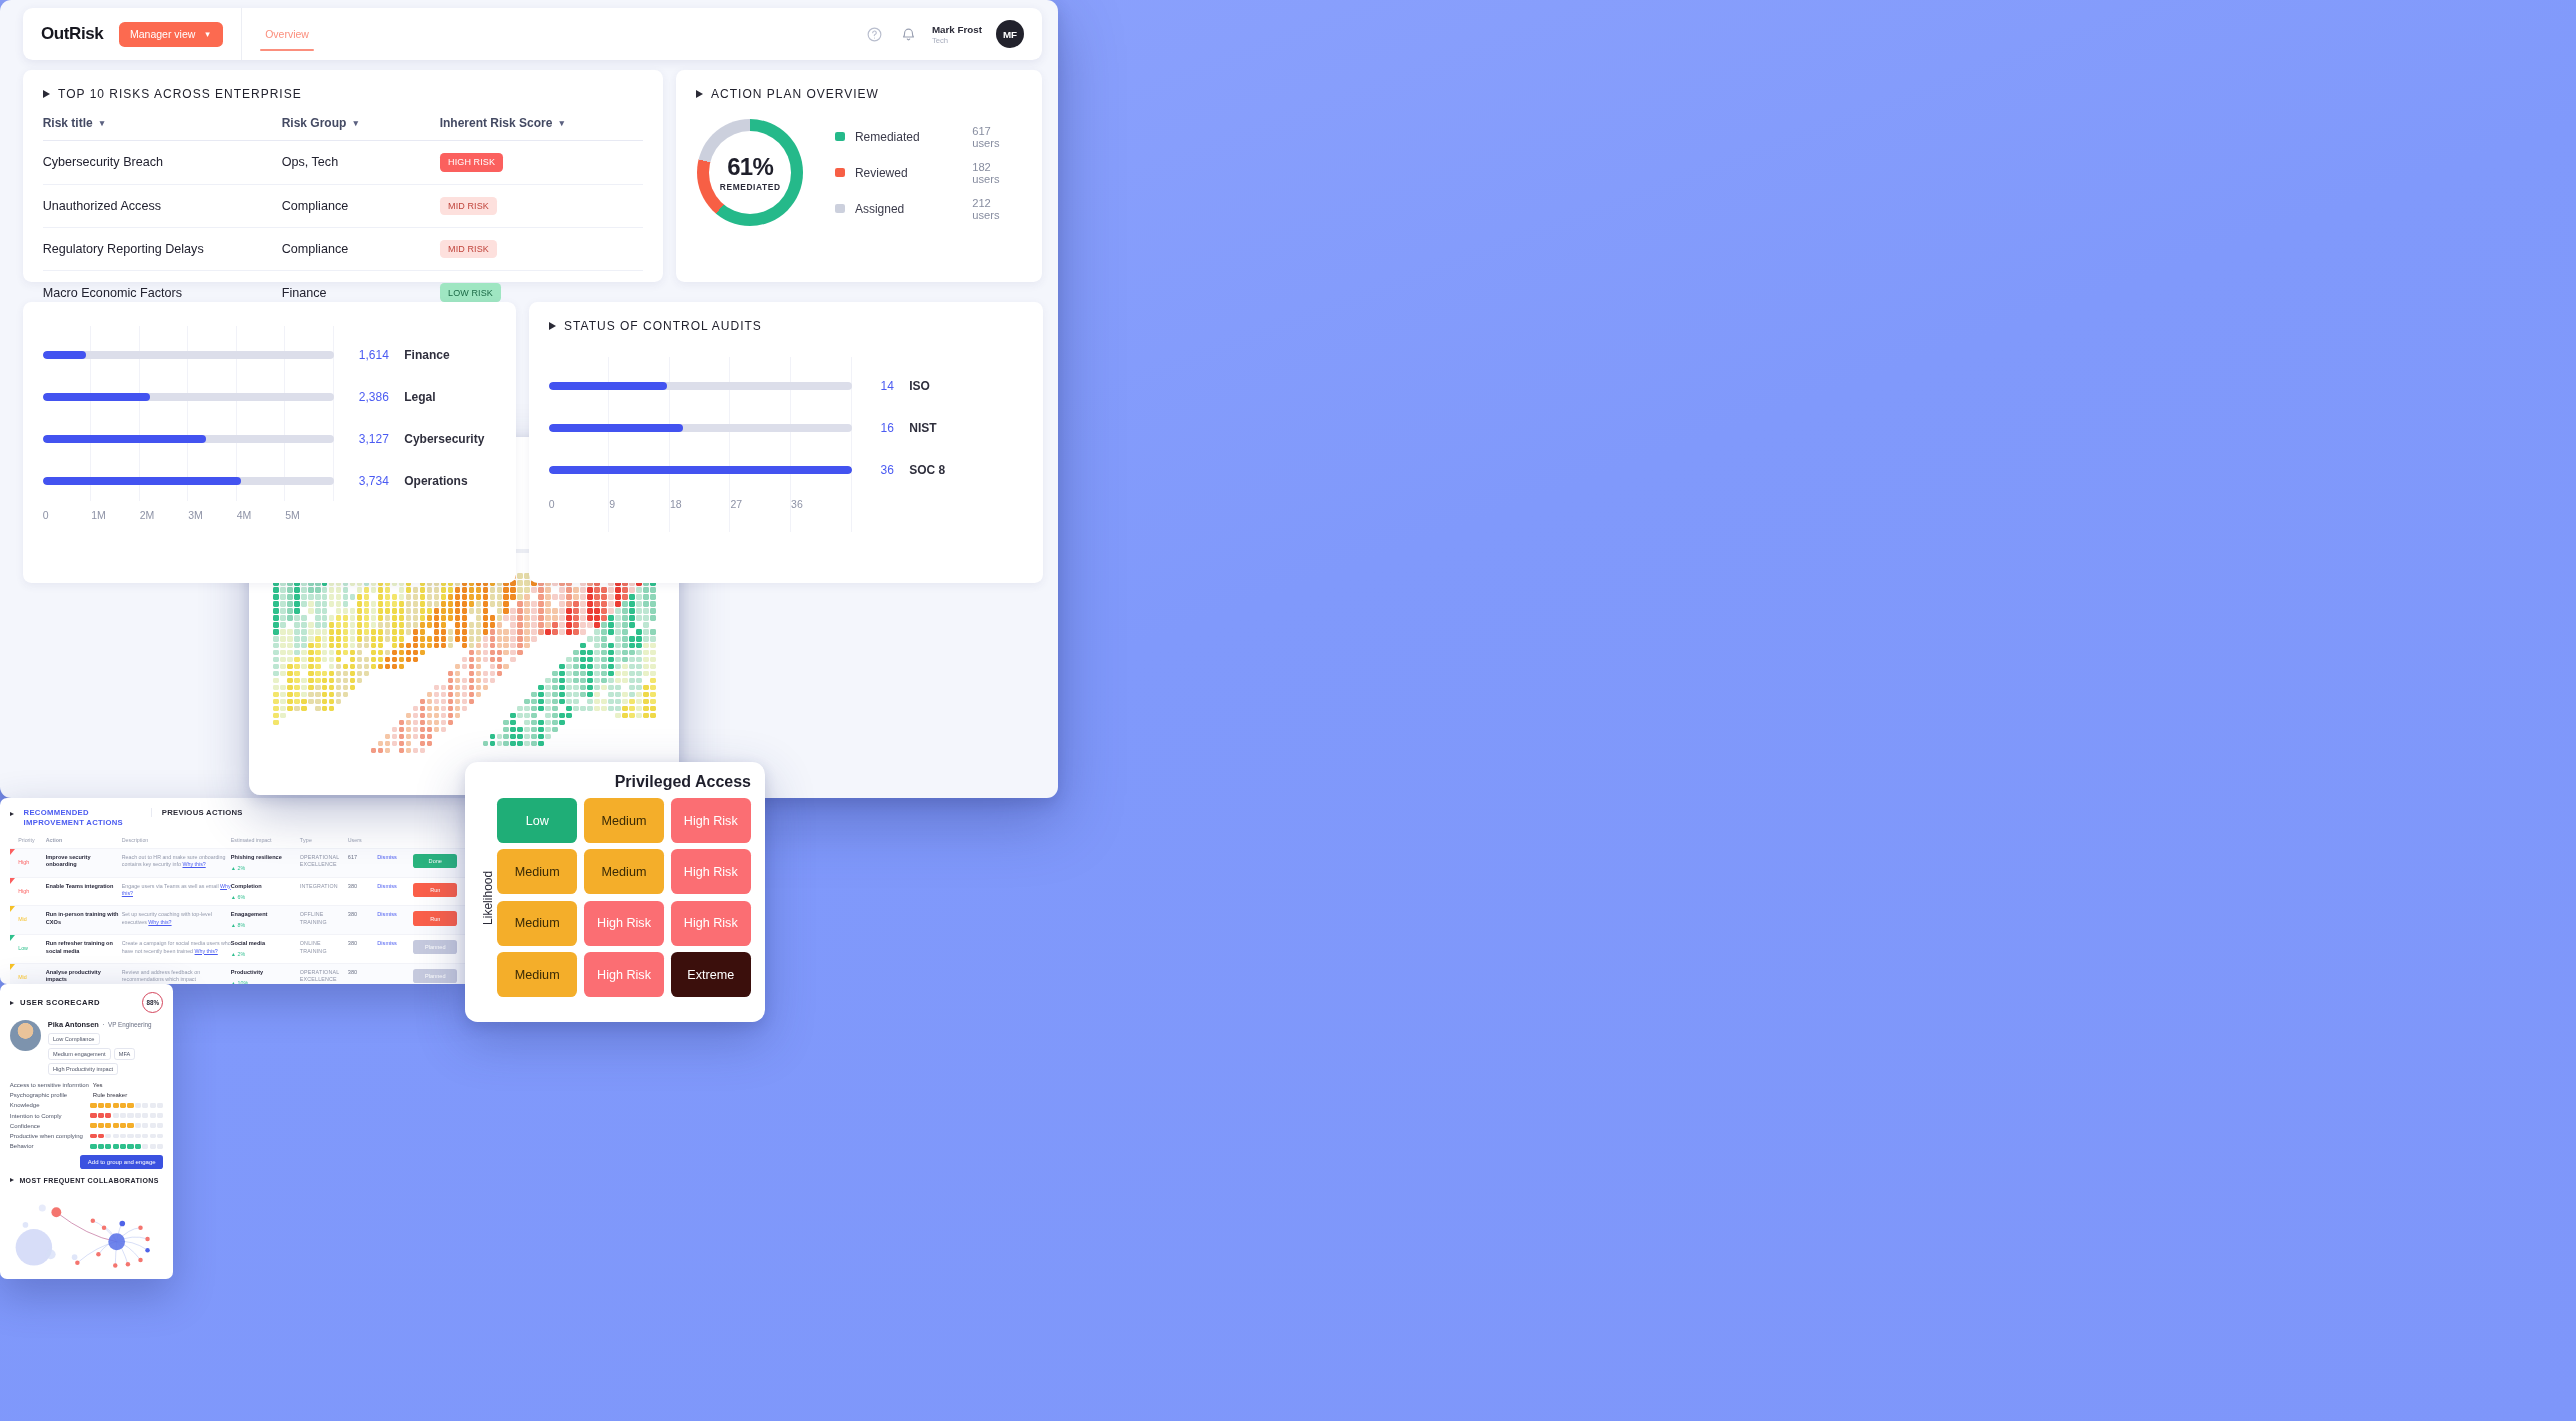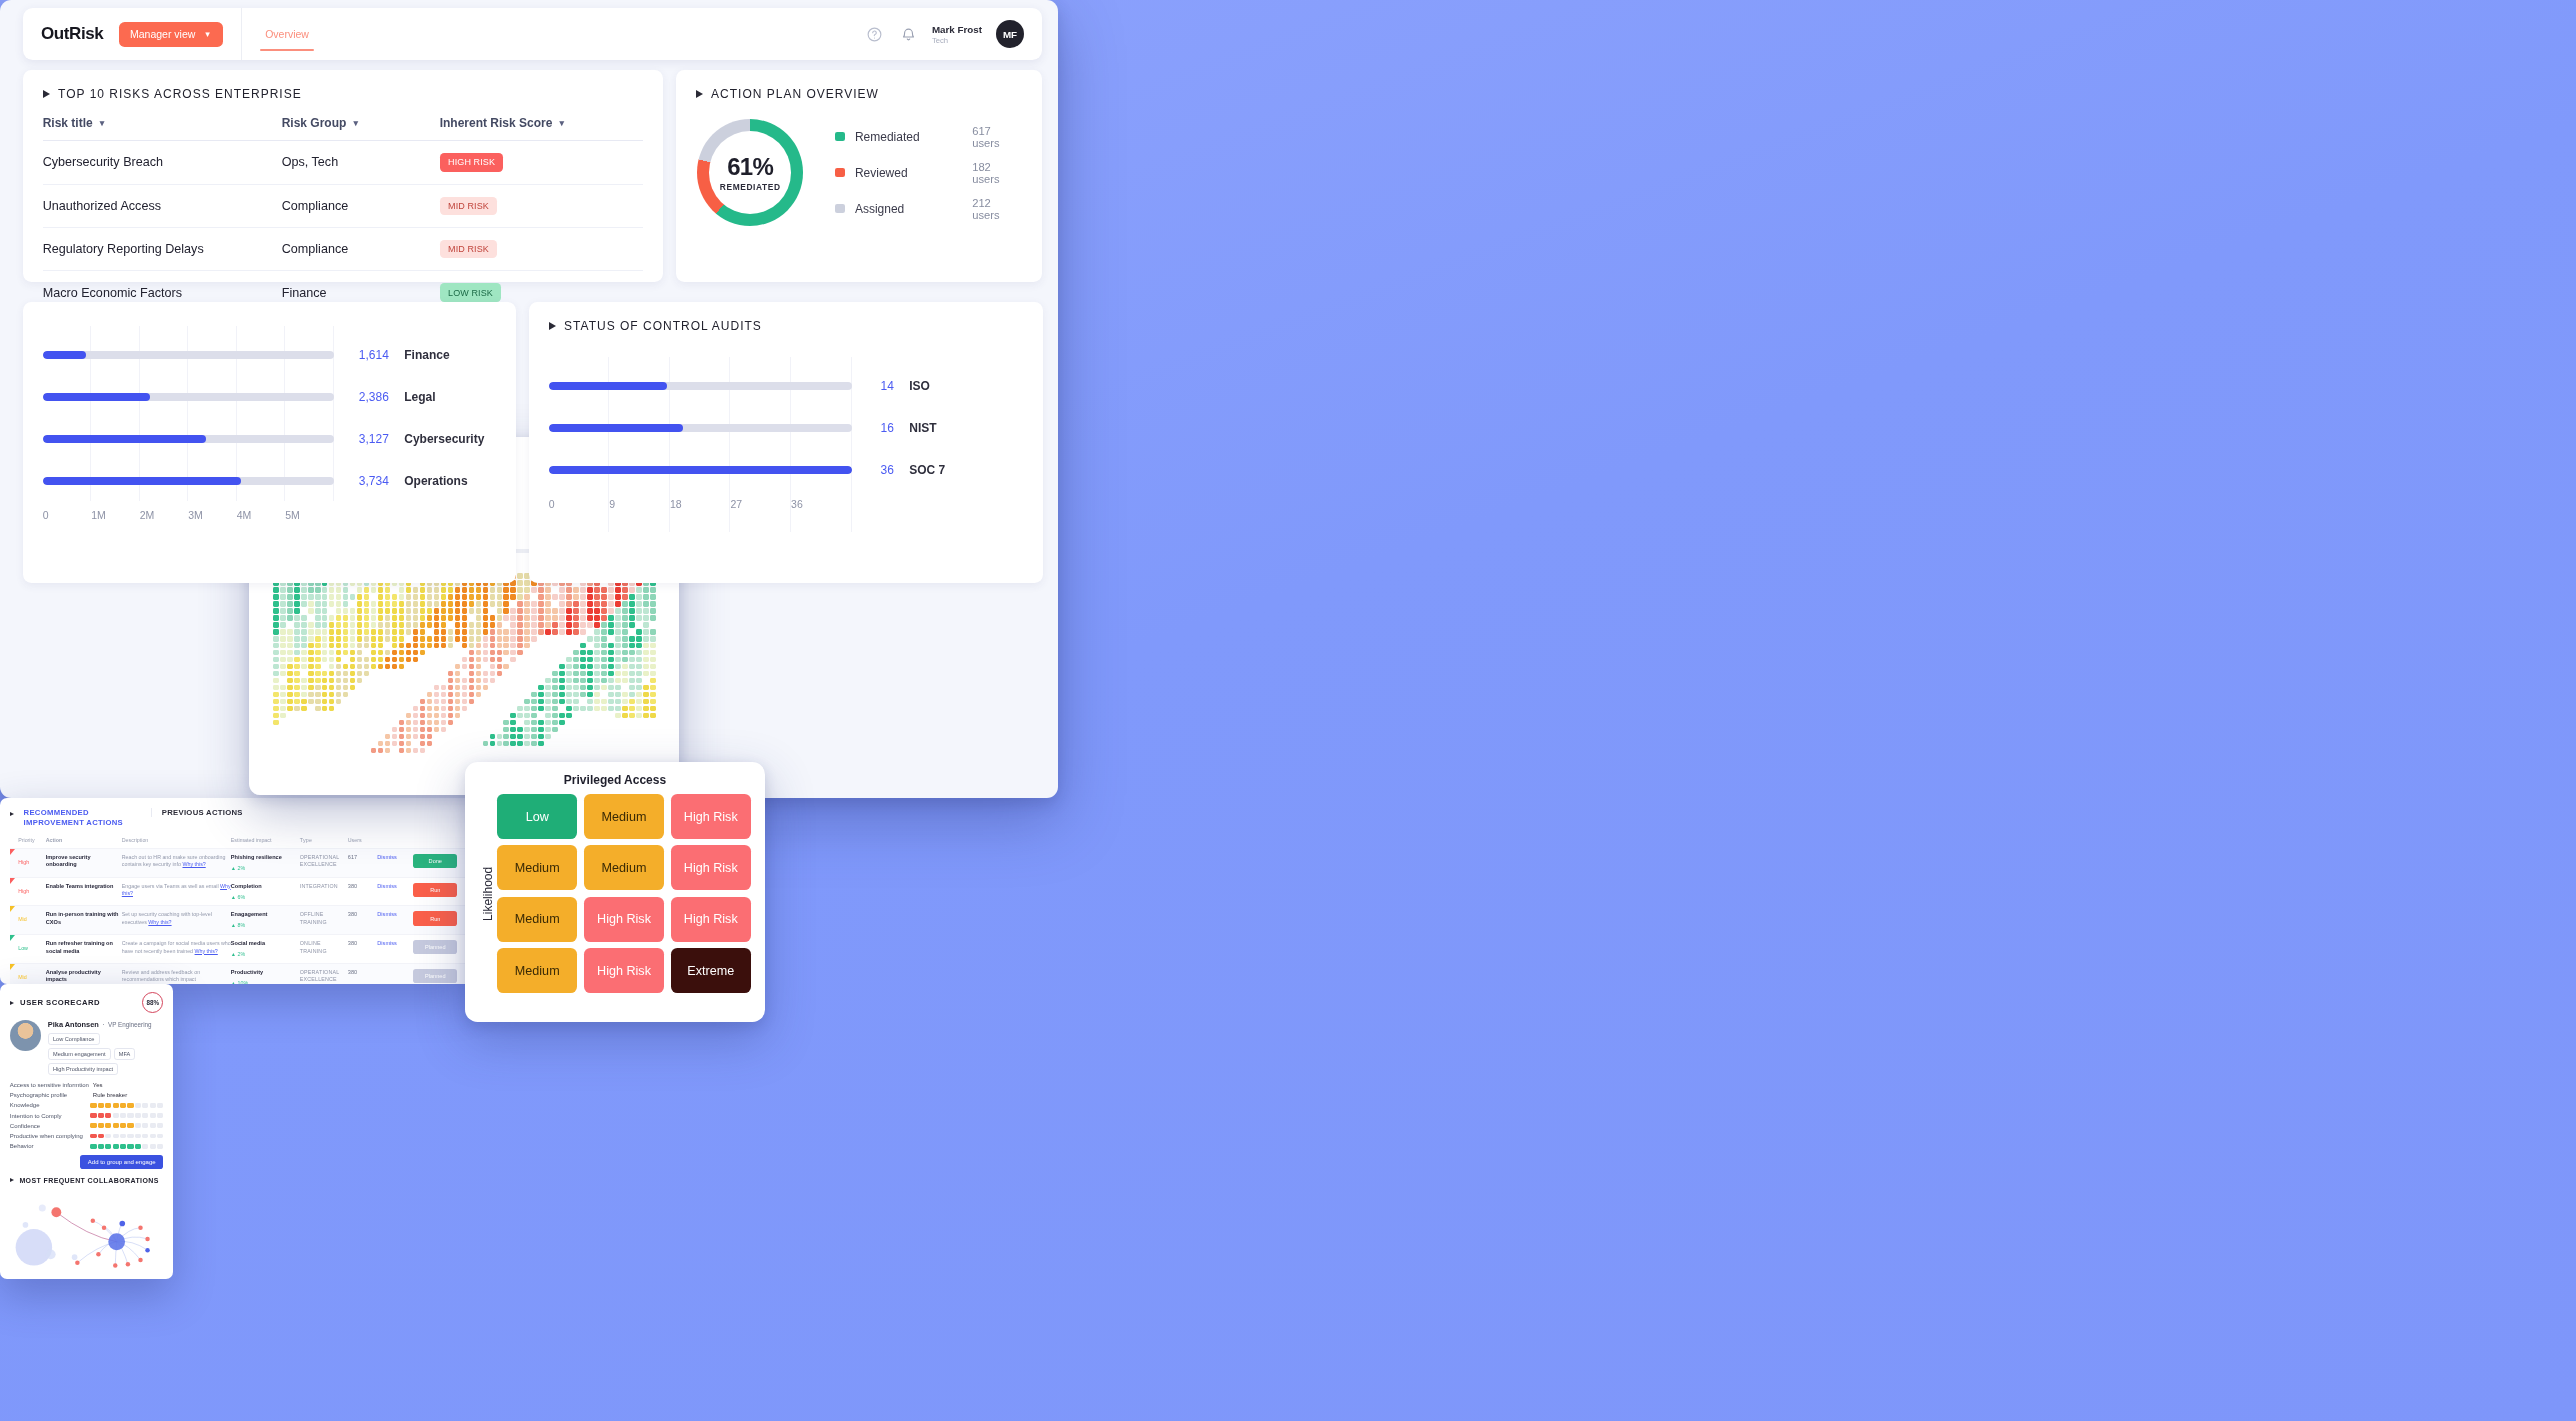--- a/index.html
+++ b/index.html
@@ -45,21 +45,21 @@
   .rd-stat .bar i { position: absolute; left: 0; top: 0; bottom: 0; border-radius: 2.1px; display:block;}
   .waffle { margin-top: 12.6px; display:flex; flex-wrap: wrap; width: 383px; gap: 1.4px; }
   .waffle span { width: 5.6px; height: 5.6px; border-radius: 1.4px; display:block; }
 
   
   #priv-access {
     left: 465px; top: 762px; width: 300px; height: 260px;
     border-radius: 12.6px; padding: 11.2px 14px 14px 14px;
   }
   #priv-access .pa-title {
-    text-align: center; font-size: 12px; font-weight: bold; color:#1f1f2c; margin-bottom: 7px;
+    text-align: right; font-size: 16px; font-weight: bold; color:#1f1f2c; margin-bottom: 7px;
   }
   .pa-body { display:flex; }
   .pa-ylabel {
     writing-mode: vertical-rl; transform: rotate(180deg);
     font-size: 12px; color:#2a2a38; display:flex; align-items:center; justify-content:center;
     width: 18px;
   }
   .pa-grid { flex:1; display:grid; grid-template-columns: repeat(3,1fr); gap: 6.3px; }
   .pa-cell {
     height: 45px; border-radius: 6.3px; display:flex; align-items:center; justify-content:center;
@@ -1890,21 +1890,21 @@
             <i style="width:44.4%;background:#4353f0"></i>
           </div>
           <div class="bval" style="width:31px">16</div>
           <div class="blab">NIST</div>
         </div>
         <div class="brow">
           <div class="track" style="width:303px">
             <i style="width:100%;background:#4353f0"></i>
           </div>
           <div class="bval" style="width:31px">36</div>
-          <div class="blab">SOC 7</div>
+          <div class="blab">SOC 8</div>
         </div>
         <div class="axis" style="width: 303px;">
           <span style="width: 61px;">0</span>
           <span style="width: 61px;">9</span>
           <span style="width: 61px;">18</span>
           <span style="width: 61px;">27</span>
           <span style="width: 61px;">36</span>
         </div>
       </div>
   </div>

